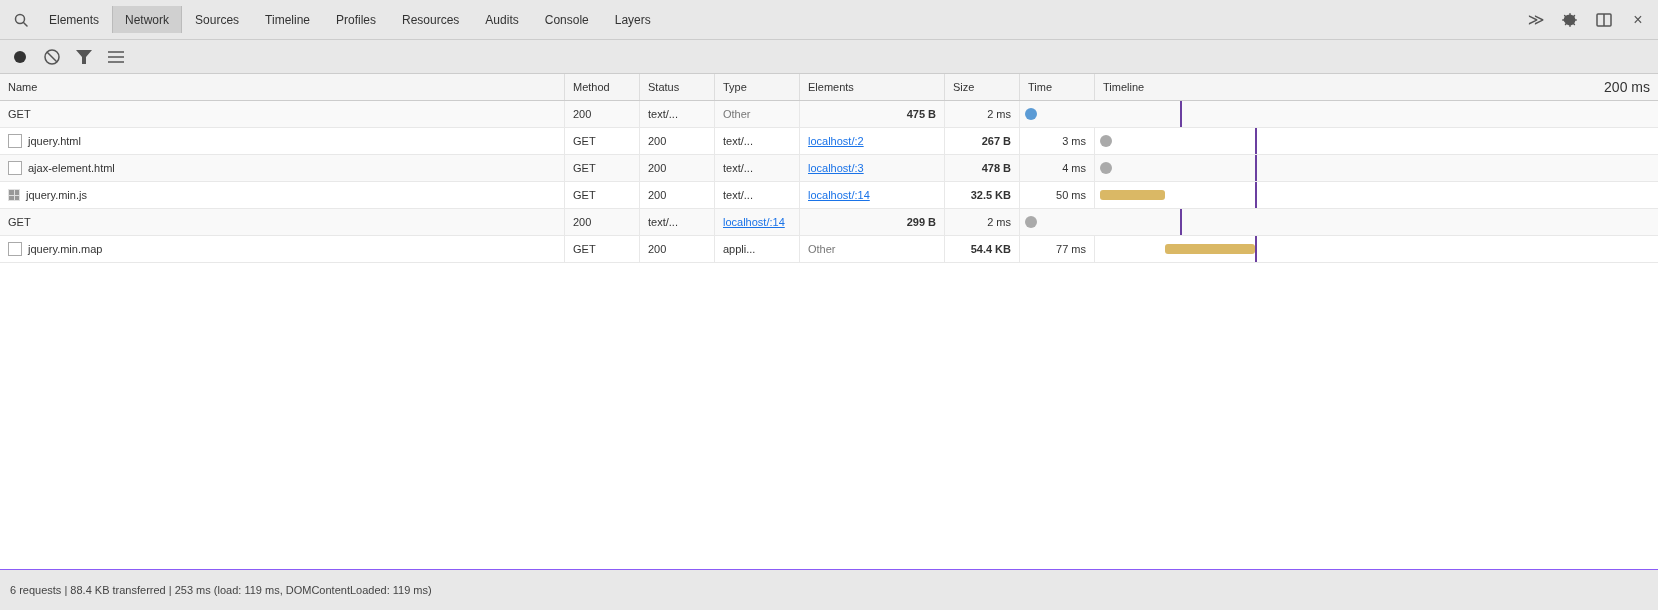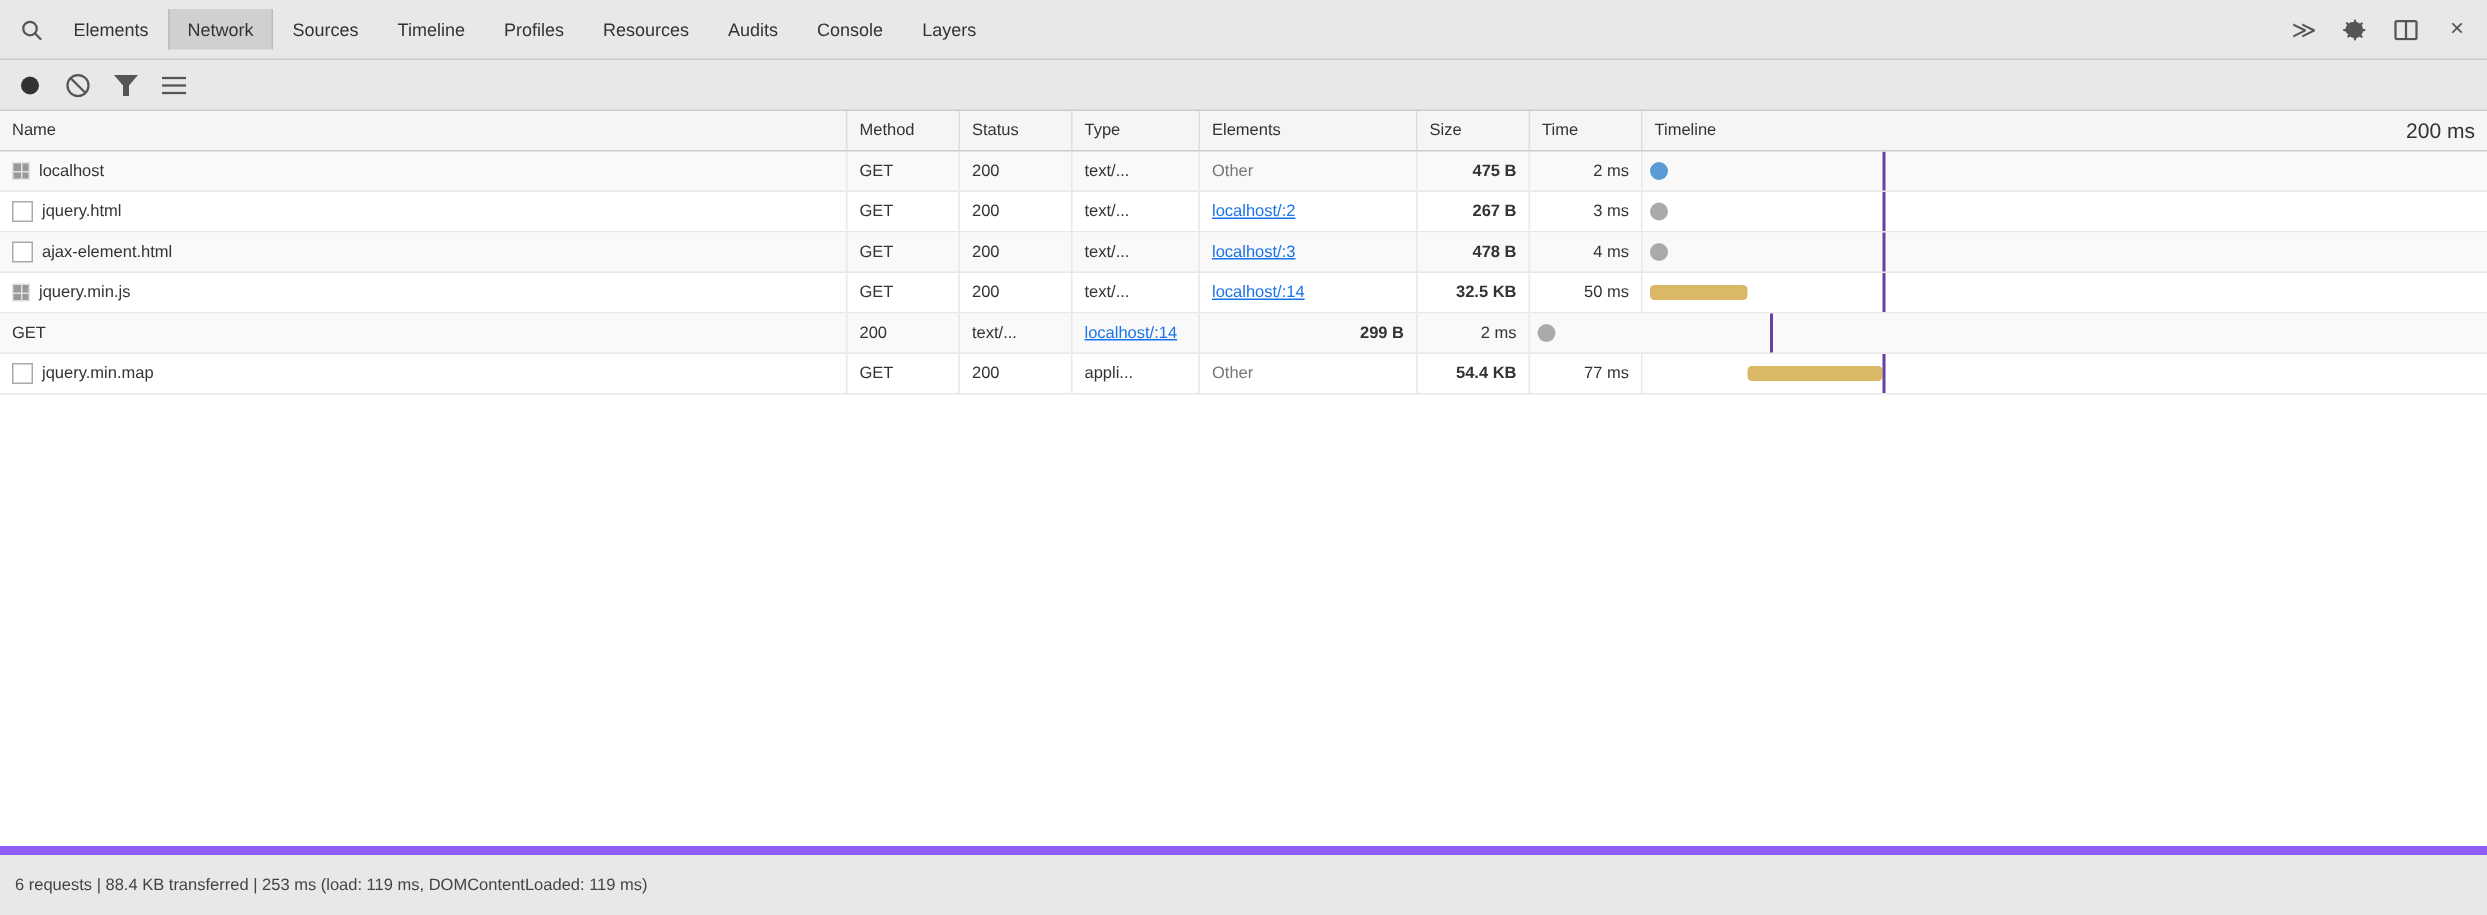--- a/index.html
+++ b/index.html
@@ -230,21 +230,21 @@
       position: absolute;
       top: 50%;
       transform: translateY(-50%);
       border-radius: 3px;
       height: 10px;
     }
 
     
     .status-bar {
       background: #e8e8e8;
-      border-top: 6px solid #8b5cf6;
+      border-top: 1px solid #8b5cf6;
       padding: 20px 10px;
       font-size: 11px;
       color: #444;
       height: 25px;
       display: flex;
       align-items: center;
       flex-shrink: 0;
     }
   </style>
 </head>
@@ -325,29 +325,20 @@
       <div class="th">Size</div>
       <div class="th">Time</div>
       <div class="th th-timeline" style="position:relative;">
         <span>Timeline</span>
         <span class="timeline-ms-label">200 ms</span>
       </div>
     </div>
 
     <div id="table-body">
         <div class="table-row">
-          <div class="td td-name">
-            <div class="file-icon-grid">
-              <div></div>
-              <div></div>
-              <div></div>
-              <div></div>
-            </div>
-            <span>localhost</span>
-          </div>
           <div class="td">GET</div>
           <div class="td">200</div>
           <div class="td">text/...</div>
           <div class="td td-initiator">Other</div>
           <div class="td td-size">475 B</div>
           <div class="td td-time">2 ms</div>
           <div class="td td-timeline" style="position: relative; overflow: visible;">
             <div class="purple-line" style="left: 160px;"></div>
             <div class="tl-circle" style="left: 5px; width: 12px; height: 12px; background: rgb(91, 155, 213);"></div>
           </div>

